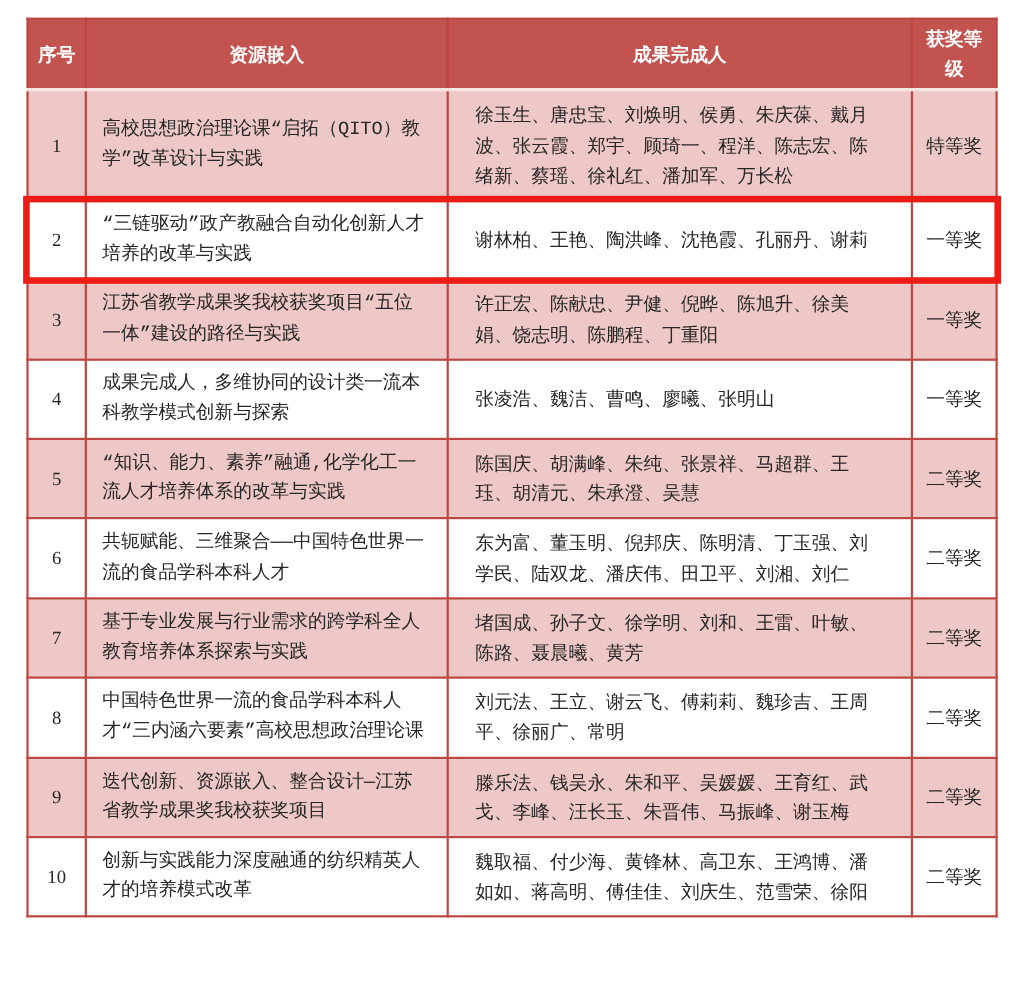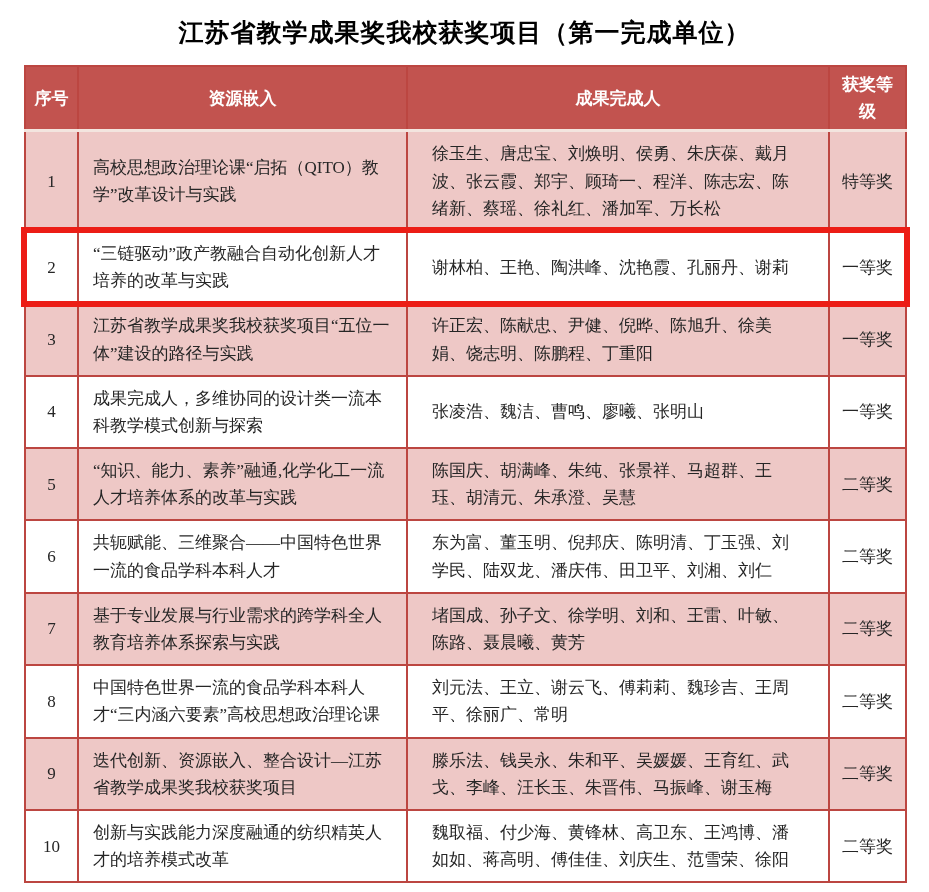--- a/index.html
+++ b/index.html
@@ -61,39 +61,39 @@
   }
   tbody tr:nth-child(odd) td { background: var(--row-pink); }
   tbody tr:nth-child(even) td { background: var(--row-white); }
   td.c-index {
     text-align: center;
     padding: 4px 2px;
   }
   td.c-name {
     text-align: left;
     padding: 8px 14px;
+    font-family: Liberation Mono, monospace;
   }
   td.c-people {
     text-align: left;
     padding: 8px 24px;
   }
   td.c-award {
     text-align: center;
     padding: 4px 2px;
   }
   tr.highlight {
     outline: 6px solid var(--highlight);
     outline-offset: -2px;
   }
 </style>
 </head>
 <body>
 
 <div class="page">
-  <h1 class="title">江苏省教学成果奖我校获奖项目（第一完成单位）</h1>
 
   <table class="awards">
     <colgroup>
       <col style="width:53px">
       <col style="width:329px">
       <col style="width:422px">
       <col style="width:77px">
     </colgroup>
     <thead>
       <tr>

